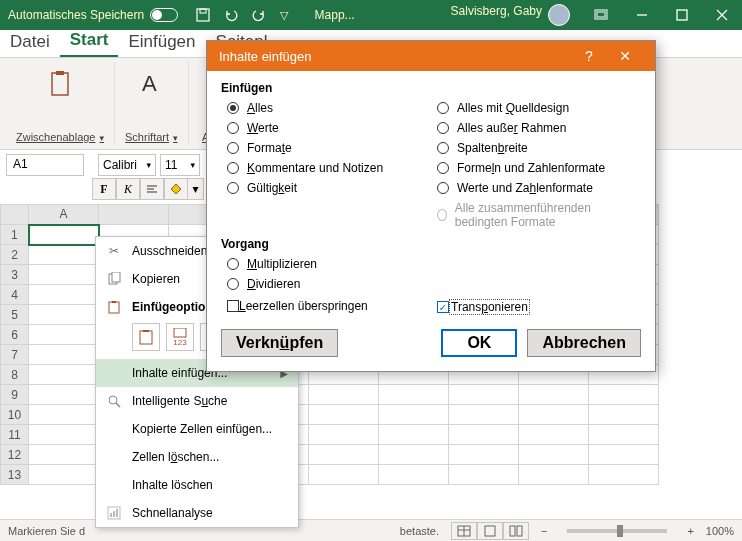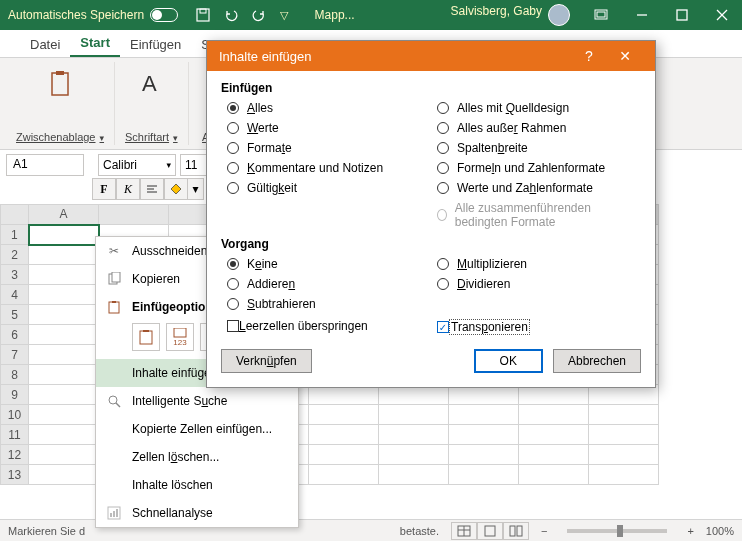--- a/index.html
+++ b/index.html
@@ -13,21 +13,21 @@
   .titlebar .tbicons { display: flex; gap: 14px; padding: 0 10px; align-items: center; }
   .tbicon { width: 14px; height: 14px; display: inline-flex; align-items: center; justify-content: center; }
   .titlebar .docname { flex: 0 0 auto; padding: 0 16px; }
   .titlebar .username { flex: 0 0 auto; padding: 0 10px; display: flex; gap: 6px;}
   .avatar { width: 22px; height: 22px; border-radius: 50%; background: #aabbcc; border: 1px solid #fff; }
   .titlebar .spacer { flex: 1; }
   .wincontrols { display: flex; }
   .wincontrols .wc { width: 40px; height: 30px; display: flex; align-items: center; justify-content: center; }
   
   
-  .tabs { height: 28px; display: flex; align-items: flex-end; border-bottom: 1px solid #d4d4d4; padding-left: 20px; font-size: 13px; }
+  .tabs { height: 28px; display: flex; align-items: flex-end; border-bottom: 1px solid #d4d4d4; padding-left: 0; font-size: 17px; }
   .tabs .tab { padding: 5px 10px; color: #444; }
   .tabs .tab.active { color: #217346; border-bottom: 2px solid #217346; font-weight: 600; }
   
   
   .ribbon { height: 92px; background: #f3f2f1; border-bottom: 1px solid #d4d4d4; display: flex; padding: 4px 6px; gap: 0; }
   .rgroup { display: flex; flex-direction: column; align-items: center; justify-content: space-between; padding: 2px 10px; border-right: 1px solid #e1dfdd; }
   .rgroup .rbig { width: 32px; height: 32px; display: flex; align-items: center; justify-content: center; margin-top: 4px;}
   .rgroup .rlabel { font-size: 11px; color: #444; text-decoration: underline; }
   .smalldrop { font-size: 9px; margin-left: 4px;}
   
@@ -71,21 +71,21 @@
   .twocol .col { flex: 1; display: flex; flex-direction: column; gap: 6px; }
   .radio { display: flex; align-items: center; gap: 8px; padding-left: 6px;}
   .radio .rb { width: 12px; height: 12px; border: 1px solid #333; border-radius: 50%; display: inline-flex; align-items: center; justify-content: center; }
   .radio .rb.sel::after { content: ""; width: 6px; height: 6px; background: #333; border-radius: 50%; }
   .radio.disabled { color: #999; }
   .radio.disabled .rb { border-color: #bbb;}
   .check { display: flex; align-items: center; padding-left: 6px; }
   .check .cb { width: 12px; height: 12px; border: 1px solid #333; display: inline-flex; align-items: center; justify-content: center; font-size: 10px; color: #0066cc; }
   .check .cb.sel { border-color: #0066cc; }
   .dlgbtns { display: flex; justify-content: space-between; align-items: center; margin-top: 14px; }
-  .dlgbtns .btn { padding: 4px 14px; border: 1px solid #888; background: #e1dfdd; font-size: 12px; }
+  .dlgbtns .btn { padding: 4px 14px; border: 1px solid #888; background: #e1dfdd; font-size: 16px; font-weight: bold; }
   .dlgbtns .btn.primary { border: 2px solid #0066cc; background: #fff; padding: 3px 24px;}
   .dlgbtns .rightbtns { display: flex; gap: 10px;}
   .transp-label { border: 1px dotted #555; padding: 0 1px;}
   .checkrow { display: flex; margin-top: 6px;}
   .checkrow .col { flex: 1;}
   u.ak { text-decoration: underline; }
   
   
   .statusbar { position: absolute; bottom: 0; left: 0; right: 0; height: 22px; background: #f3f2f1; border-top: 1px solid #d4d4d4; display: flex; align-items: center; font-size: 11px; color: #555; padding: 0 8px; gap: 12px;}
   .statusbar .sp { flex: 1;}
@@ -190,21 +190,21 @@
           <line x1="4" y1="20" x2="22" y2="20" stroke="#333"></line>
         </svg>
       </div>
     <div class="rlabel"><span>Ausri</span></div>
   </div>
 </div>
 
 <div class="fbar-area">
   <div class="cellref">A1</div>
   <div style="width:6px"></div>
-  <div class="fontbox" style="width:78px">
+  <div class="fontbox" style="width:58px">
       <span>Calibri</span>
       <span style="margin-left:auto;font-size:9px">▾</span>
     </div>
   <div class="fontbox" style="width:40px">
       <span>11</span>
       <span style="margin-left:auto;font-size:9px">▾</span>
     </div>
   <span style="font-size:9px;padding:0 4px">▾</span>
 </div>
 <div style="padding-left:92px;margin-top:-2px;margin-bottom:4px">
@@ -542,34 +542,20 @@
             <div class="radio disabled">
               <span class="rb"></span>
               <span>Alle zusammenführenden bedingten Formate</span>
             </div>
           </div>
       </div>
     </div>
     <div class="dlgsection">
       <div class="seclabel">Vorgang</div>
       <div class="twocol">
-        <div class="col" id="op-left">
-            <div class="radio">
-              <span class="rb sel"></span>
-              <span>K<u class="ak">e</u>ine</span>
-            </div>
-            <div class="radio">
-              <span class="rb"></span>
-              <span>Addiere<u class="ak">n</u></span>
-            </div>
-            <div class="radio">
-              <span class="rb"></span>
-              <span><u class="ak">S</u>ubtrahieren</span>
-            </div>
-          </div>
         <div class="col" id="op-right">
             <div class="radio">
               <span class="rb"></span>
               <span><u class="ak">M</u>ultiplizieren</span>
             </div>
             <div class="radio">
               <span class="rb"></span>
               <span><u class="ak">D</u>ividieren</span>
             </div>
           </div>

